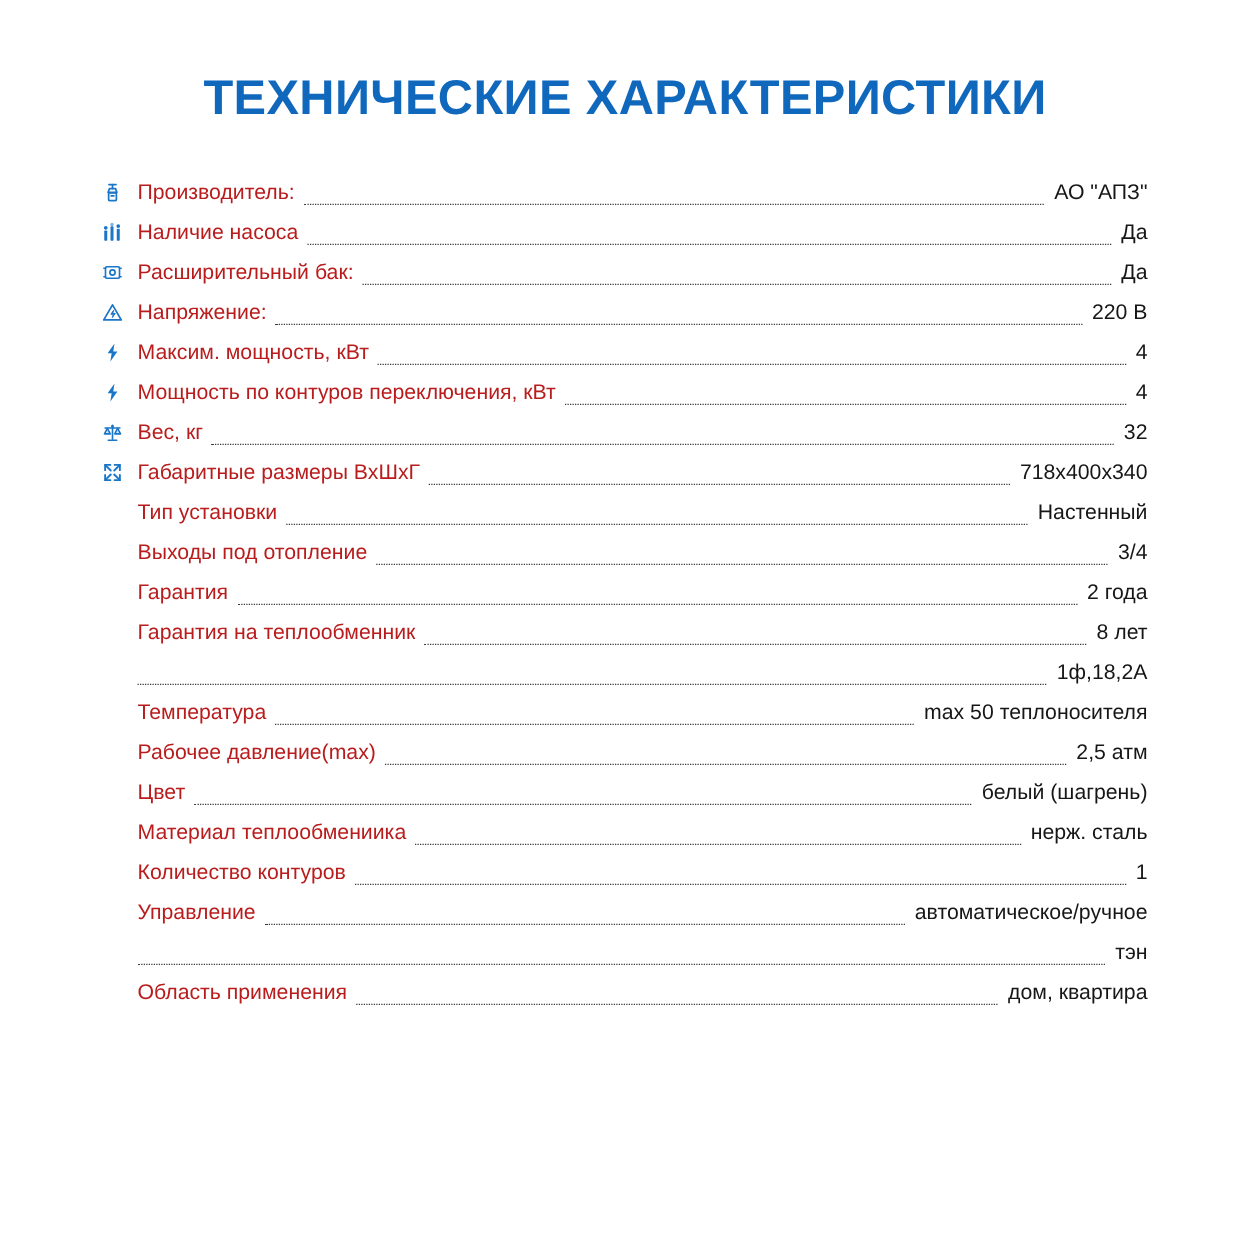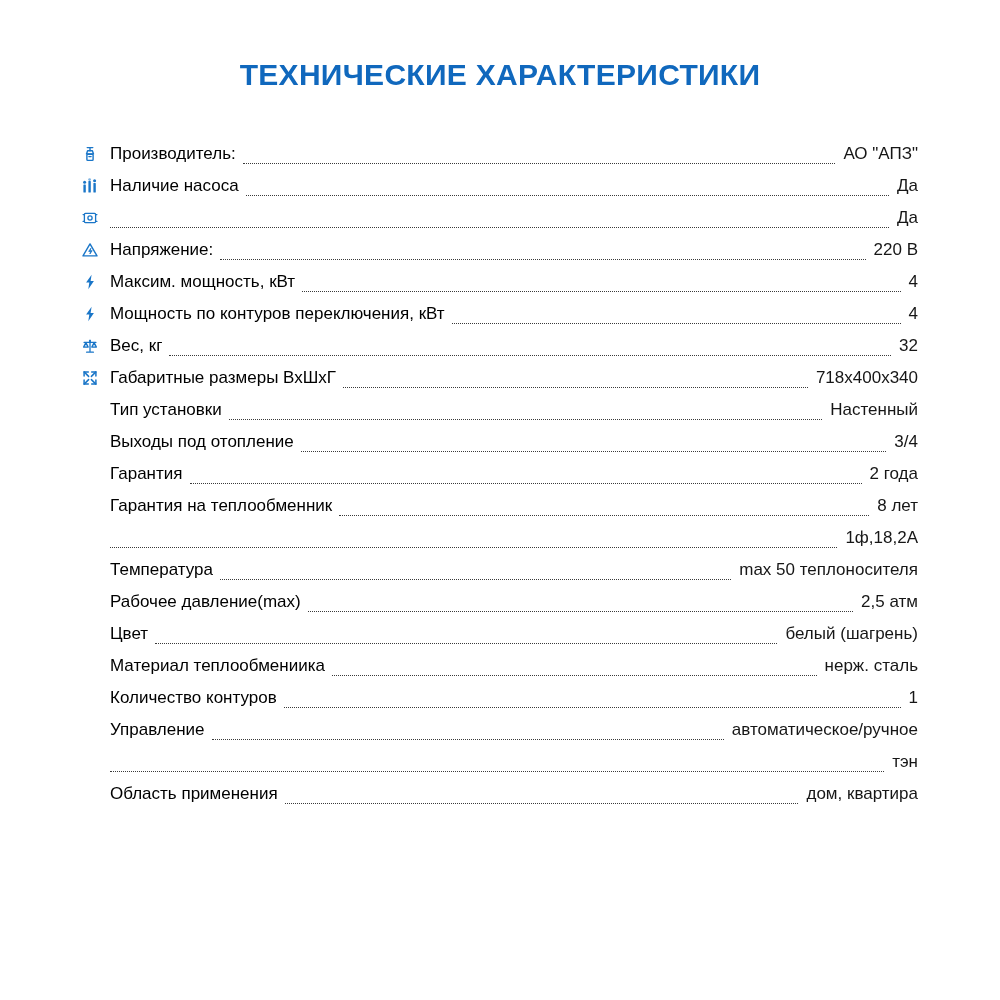--- a/index.html
+++ b/index.html
@@ -19,21 +19,21 @@
     width: 1000px;
     height: 1000px;
     box-sizing: border-box;
     padding: 0;
     position: relative;
   }
 
   .page-title {
     text-align: center;
     color: #1068bd;
-    font-size: 30px;
+    font-size: 39px;
     font-weight: bold;
     letter-spacing: 0.3px;
     margin: 0;
     padding-top: 58px;
     padding-bottom: 0;
     line-height: 1.1;
     white-space: nowrap;
   }
 
   .spec-list {
@@ -67,21 +67,21 @@
     align-self: center;
   }
   .row-icon svg {
     display: block;
     width: 16px;
     height: 16px;
   }
 
   .row-label {
     flex: 0 0 auto;
-    color: #000000;
+    color: #b91c1c;
     font-size: 17px;
     padding-right: 7px;
   }
 
   .leader {
     flex: 1 1 auto;
     position: relative;
     height: 1px;
     min-width: 12px;
     align-self: flex-end;
@@ -136,20 +136,21 @@
         <span class="row-value">Да</span>
       </li>
       <li class="spec-row">
         <span class="row-icon">
           <svg viewBox="0 0 16 16" fill="none" stroke="currentColor" stroke-width="1.3" stroke-linecap="round" stroke-linejoin="round">
             <rect x="2.4" y="3.4" width="11.2" height="9.2" rx="1"></rect>
             <path d="M1.1 4.6h1.3M1.1 11.4h1.3M13.6 4.6h1.3M13.6 11.4h1.3"></path>
             <circle cx="8" cy="8" r="2.1"></circle>
           </svg>
         </span>
+        <span class="row-label">Расширительный бак:</span>
         <span class="leader"></span>
         <span class="row-value">Да</span>
       </li>
       <li class="spec-row">
         <span class="row-icon">
           <svg viewBox="0 0 16 16" fill="none" stroke="currentColor" stroke-width="1.4" stroke-linejoin="round">
             <path d="M8 1.9 15 13.9H1z"></path>
             <path d="M8.9 6.2 6.7 9.4h2L7.9 12l2.3-3.3h-2z" fill="currentColor" stroke-width="0.8"></path>
           </svg>
         </span>

